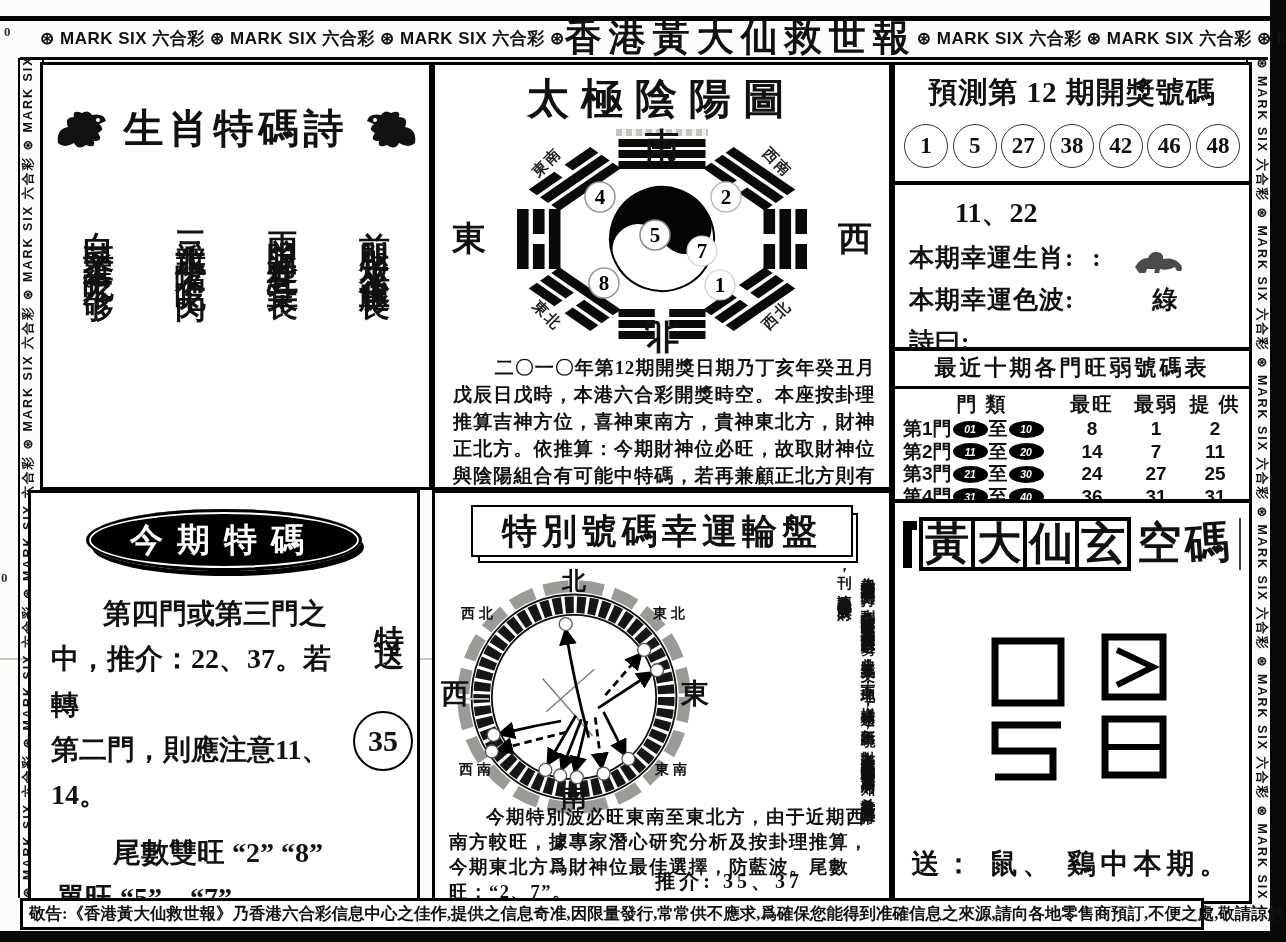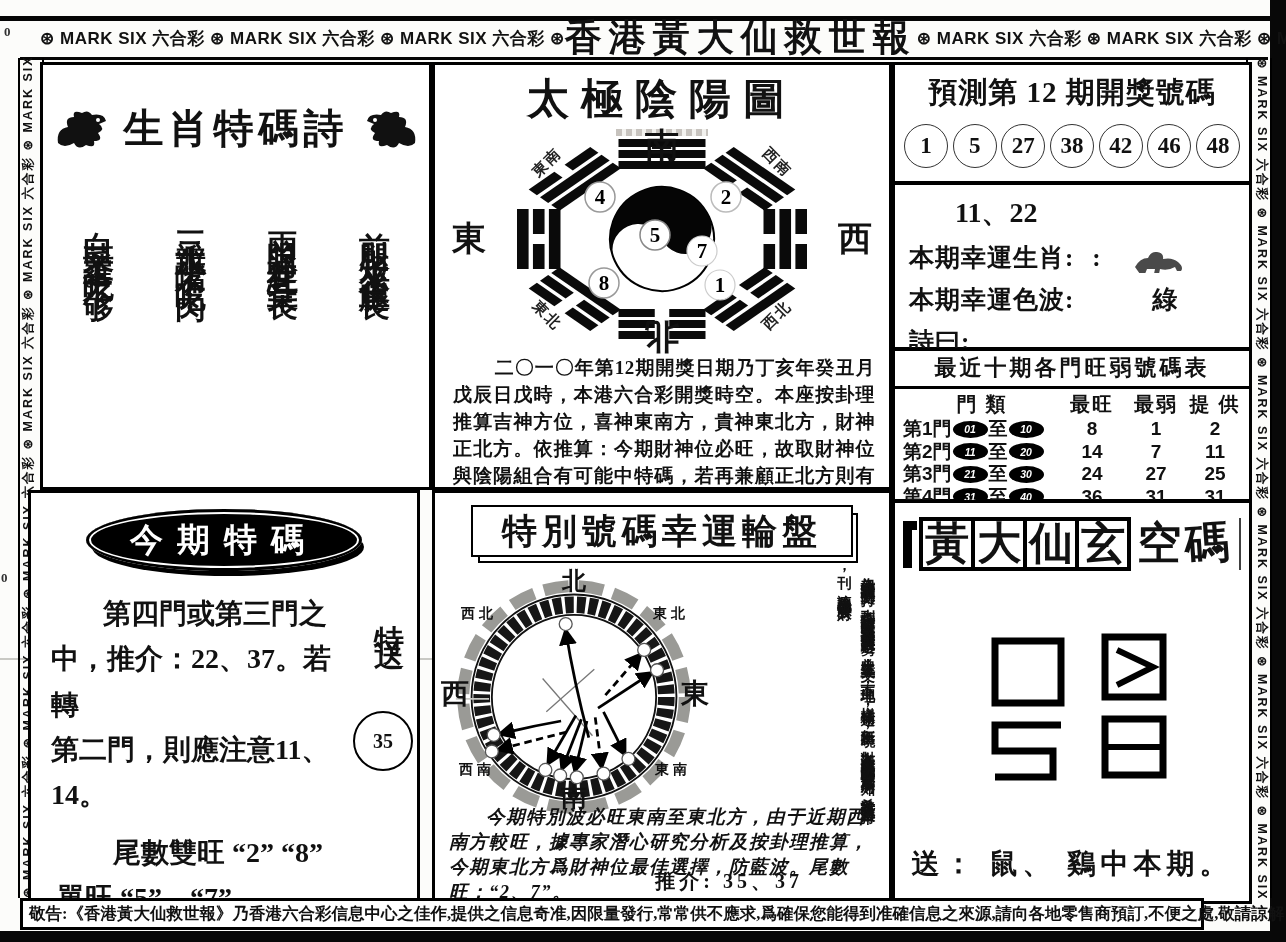--- a/index.html
+++ b/index.html
@@ -32,21 +32,21 @@
   .fold-line{left:0;top:658px;width:432px;height:2px;background:#c9c9c4;}
   
   .oval{position:absolute;left:50%;transform:translateX(-50%);top:16px;width:276px;height:62px;
         background:#000;color:#fff;border-radius:50%;display:flex;align-items:center;justify-content:center;
         font-size:33px;font-weight:800;letter-spacing:14px;
         box-shadow:inset 0 0 0 3px #000, inset 0 0 0 5px #fff, 4px 7px 0 -2px #000;}
   .sc-body{position:absolute;left:16px;right:70px;top:98px;font-size:28px;font-weight:700;line-height:1.62;}
   .sc-l1{margin-left:56px;} .sc-l2,.sc-l3{margin-left:4px;}
   .sc-tail1{margin:12px 0 0 66px;} .sc-tail2{margin-left:10px;}
   .sc-side{position:absolute;right:8px;top:108px;writing-mode:vertical-rl;font-size:30px;font-weight:800;letter-spacing:16px;}
-  .sc-circle35{position:absolute;right:4px;top:218px;width:56px;height:56px;font-size:20px;}
+  .sc-circle35{position:absolute;right:4px;top:218px;width:56px;height:56px;font-size:30px;}
   .num-circle{border-radius:50%;border:2px solid #000;display:flex;align-items:center;justify-content:center;font-weight:700;background:#fff;}
   .sc-provide{position:absolute;left:16px;bottom:14px;display:flex;align-items:center;gap:38px;}
   .sc-provide .lbl{font-size:31px;font-weight:800;}
   .sc-provide .num-circle{width:52px;height:52px;font-size:27px;border-width:1.5px;}
   
   .taiji-title{position:absolute;left:0;right:0;top:6px;text-align:center;font-size:42px;font-weight:900;letter-spacing:12px;}
   .faint-smudge{position:absolute;left:50%;transform:translateX(-50%);top:64px;width:92px;height:7px;
       background:repeating-linear-gradient(90deg,#b9b4ae 0 6px,#efeeea 6px 10px);opacity:.8;}
   .bagua{position:absolute;left:50%;transform:translateX(-50%);top:62px;width:360px;height:224px;}
   .bagua .card{position:absolute;font-weight:900;}
@@ -64,21 +64,21 @@
   .wheel-wrap{position:absolute;left:8px;top:76px;width:262px;height:240px;}
   .wheel-wrap .card{position:absolute;font-weight:800;}
   .wh-n{left:50%;transform:translateX(-50%);top:-4px;font-size:24px;}
   .wh-s{left:50%;transform:translateX(-50%);bottom:-6px;font-size:26px;}
   .wh-e{right:-4px;top:44%;font-size:28px;}
   .wh-w{left:-2px;top:44%;font-size:28px;}
   .wh-corner{font-size:14px;font-weight:700;letter-spacing:4px;}
   .vtext{position:absolute;right:10px;top:72px;width:166px;height:252px;writing-mode:vertical-rl;
       font-size:14.5px;font-weight:700;line-height:1.62;letter-spacing:1.5px;}
   .wh-bottom{position:absolute;left:14px;right:12px;top:312px;font-size:18.5px;font-weight:800;
-      line-height:1.35;text-indent:2em;letter-spacing:1.5px;font-style:italic;}
+      line-height:1.35;text-indent:2em;letter-spacing:1.5px;}
   .wh-reco{position:absolute;right:86px;bottom:6px;font-size:20px;font-weight:800;letter-spacing:4px;}
   
   .pred-title{margin-top:8px;text-align:center;font-size:29px;font-weight:800;letter-spacing:1px;}
   .pred-row{margin-top:11px;display:flex;justify-content:space-between;padding:0 9px;}
   .pred-row .num-circle{width:42px;height:42px;font-size:23px;border-width:1.5px;border-color:#333;}
   .lucky-row{display:flex;align-items:baseline;margin:9px 0 0 14px;}
   .lucky-lbl{font-size:25px;font-weight:800;letter-spacing:1px;}
   .lucky-val{font-size:28px;font-weight:800;margin-left:46px;}
   .lucky-val.small{font-size:25px;margin-left:40px;}
   .lucky-line2{margin:2px 0 0 70px;font-size:20px;font-weight:700;}

